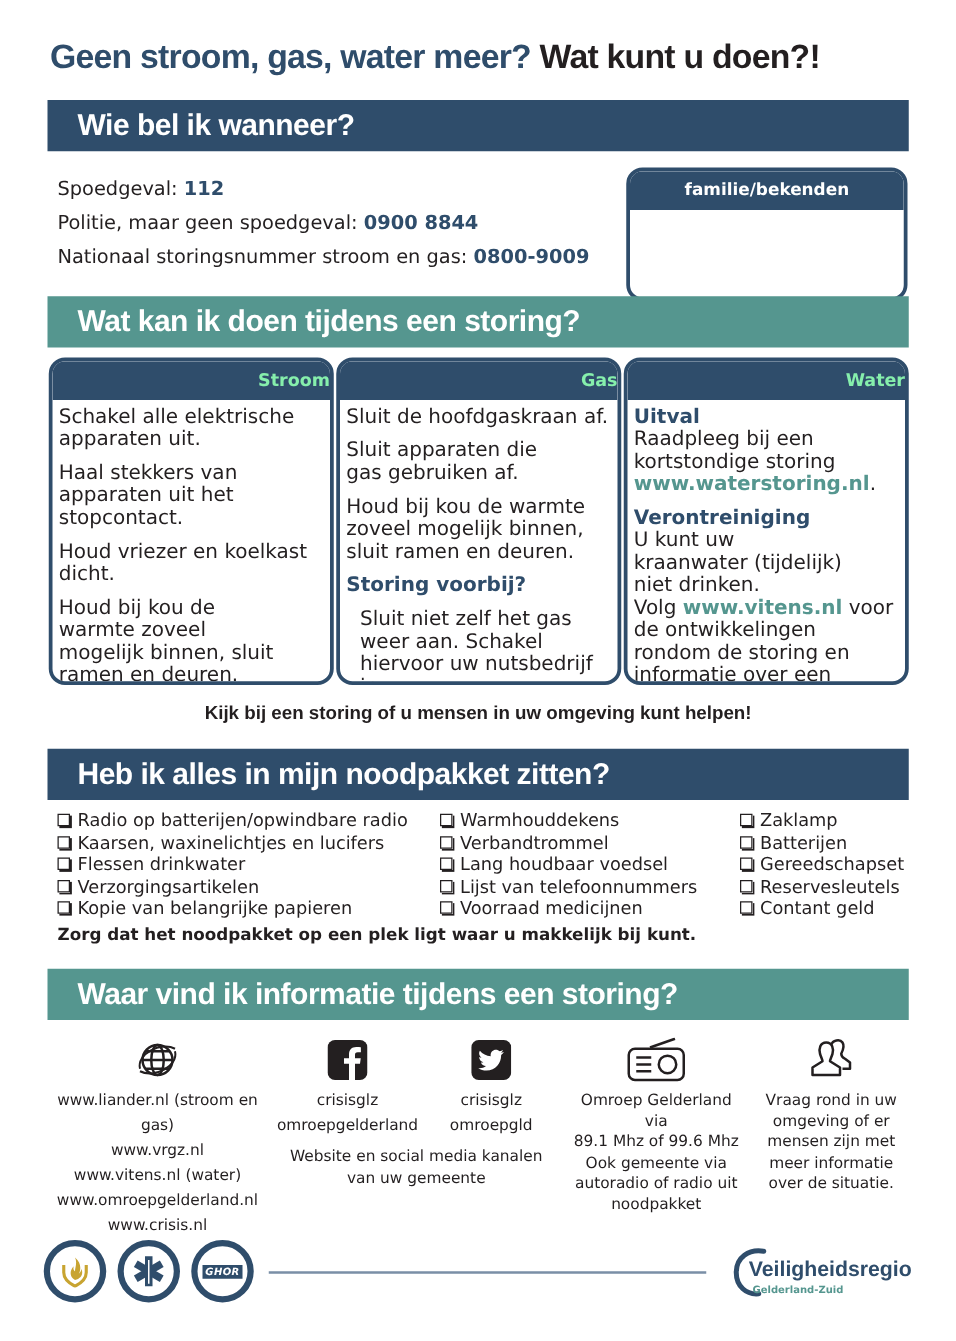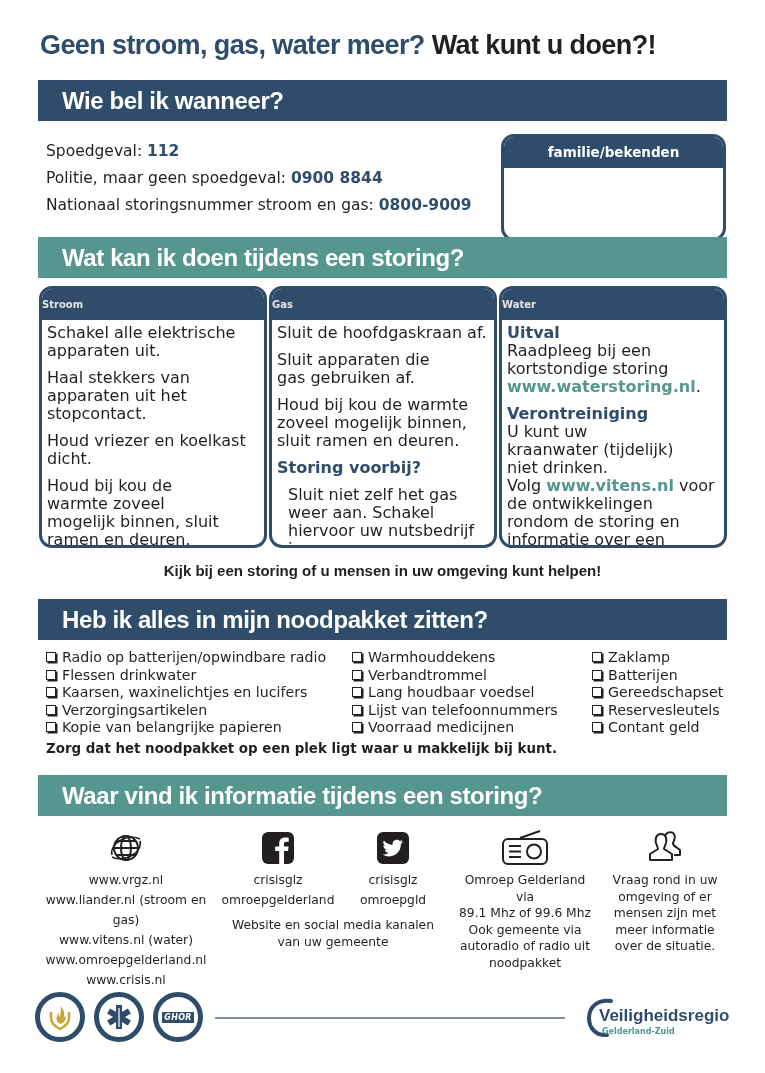--- a/index.html
+++ b/index.html
@@ -8,21 +8,21 @@
   .title .blue { color: #2f4d6b; }
   .title .black { color: #231f20; }
   .band { position: absolute; left: 38px; width: 689px; height: 41px; color: #fff; font-family: "Liberation Sans", sans-serif; font-weight: bold; font-size: 24px; padding-left: 24px; line-height: 41px; letter-spacing: -0.4px; }
   .band.dark { background: #2f4d6b; }
   .band.teal { background: #55968f; }
   .calls { position: absolute; left: 46px; top: 138px; font-size: 15.5px; line-height: 27px; }
   .calls .num { color: #2f4d6b; font-weight: bold; }
   .famile { position: absolute; left: 501px; top: 134px; width: 225px; height: 107px; border: 3px solid #2f4d6b; border-radius: 13px; overflow: hidden; }
   .famile .hd { background: #2f4d6b; color: #fff; font-weight: bold; font-size: 13.5px; text-align: center; height: 31px; line-height: 30px; }
   .card { position: absolute; top: 286px; width: 228px; height: 262px; border: 3px solid #2f4d6b; border-radius: 13px; overflow: hidden; }
-  .card .hd { background: #2f4d6b; color: #e5e5e5; font-weight: bold; font-size: 10px; text-align: left; height: 31px; line-height: 32px; }
+  .card .hd { background: #2f4d6b; color: #86efac; font-weight: bold; font-size: 14px; text-align: right; height: 31px; line-height: 32px; }
   .card .bd { padding: 4px 5px 0 5px; font-size: 16px; line-height: 18px; }
   .card .bd p { margin-bottom: 9px; }
   .card .bd .sub { color: #2f4d6b; font-weight: bold; margin-bottom: 0; }
   .card .bd .lnk { color: #55968f; font-weight: bold; }
   .card .bd .tight { margin-bottom: 0; }
   .helptext { position: absolute; left: 0; width: 765px; top: 562px; text-align: center; font-family: "Liberation Sans", sans-serif; font-weight: bold; font-size: 15px; }
   .pack { position: absolute; top: 649px; font-size: 14.2px; line-height: 17.6px; }
   .pack .box { display: inline-block; width: 10px; height: 10px; border: 1px solid #231f20; box-shadow: 1.5px 1.5px 0 #231f20; margin-right: 6px; vertical-align: 0px; }
   .packnote { position: absolute; left: 46px; top: 741px; font-weight: bold; font-size: 13.4px; }
   .info { position: absolute; top: 830px; text-align: center; font-size: 12.3px; line-height: 20px; }
@@ -85,22 +85,22 @@
     <p><span>Volg </span><span class="lnk">www.vitens.nl</span><span> voor de ontwikkelingen rondom de storing en informatie over een mogelijk kookadvies.</span></p>
   </div>
 </div>
 
 <div class="helptext">Kijk bij een storing of u mensen in uw omgeving kunt helpen!</div>
 
 <div class="band dark" style="top:599px;">Heb ik alles in mijn noodpakket zitten?</div>
 
 <div class="pack" style="left:46px;">
   <div><span class="box"></span><span>Radio op batterijen/opwindbare radio</span></div>
+  <div><span class="box"></span><span>Kaarsen, waxinelichtjes en lucifers</span></div>
   <div><span class="box"></span><span>Flessen drinkwater</span></div>
-  <div><span class="box"></span><span>Kaarsen, waxinelichtjes en lucifers</span></div>
   <div><span class="box"></span><span>Verzorgingsartikelen</span></div>
   <div><span class="box"></span><span>Kopie van belangrijke papieren</span></div>
 </div>
 <div class="pack" style="left:352px;">
   <div><span class="box"></span><span>Warmhouddekens</span></div>
   <div><span class="box"></span><span>Verbandtrommel</span></div>
   <div><span class="box"></span><span>Lang houdbaar voedsel</span></div>
   <div><span class="box"></span><span>Lijst van telefoonnummers</span></div>
   <div><span class="box"></span><span>Voorraad medicijnen</span></div>
 </div>
@@ -119,22 +119,22 @@
   <div class="ic">
     <svg width="34" height="34" viewBox="0 0 34 34" fill="none" stroke="#231f20" stroke-width="2">
       <circle cx="17" cy="17" r="12"></circle>
       <ellipse cx="17" cy="17" rx="5" ry="12"></ellipse>
       <line x1="5" y1="17" x2="29" y2="17"></line>
       <path d="M7 10 H27 M7 24 H27"></path>
       <path d="M3 24 C0 12 20 2 31 8" stroke-width="1.6"></path>
       <path d="M31 10 C34 22 14 32 3 26" stroke-width="1.6"></path>
     </svg>
   </div>
+  <div>www.liander.nl (stroom en gas)</div>
   <div>www.vrgz.nl</div>
-  <div>www.liander.nl (stroom en gas)</div>
   <div>www.vitens.nl (water)</div>
   <div>www.omroepgelderland.nl</div>
   <div>www.crisis.nl</div>
 </div>
 
 <div class="info" style="left:218px; width:120px;">
   <div class="ic">
     <svg width="32" height="32" viewBox="0 0 32 32">
       <rect x="0" y="0" width="32" height="32" rx="6" fill="#231f20"></rect>
       <path d="M22 32 V19 H26 L26.6 14.5 H22 V12 C22 10.6 22.5 9.8 24.2 9.8 H26.7 V5.8 C26.2 5.7 24.7 5.6 23 5.6 C19.4 5.6 17.2 7.8 17.2 11.6 V14.5 H13.2 V19 H17.2 V32 Z" fill="#fff"></path>

